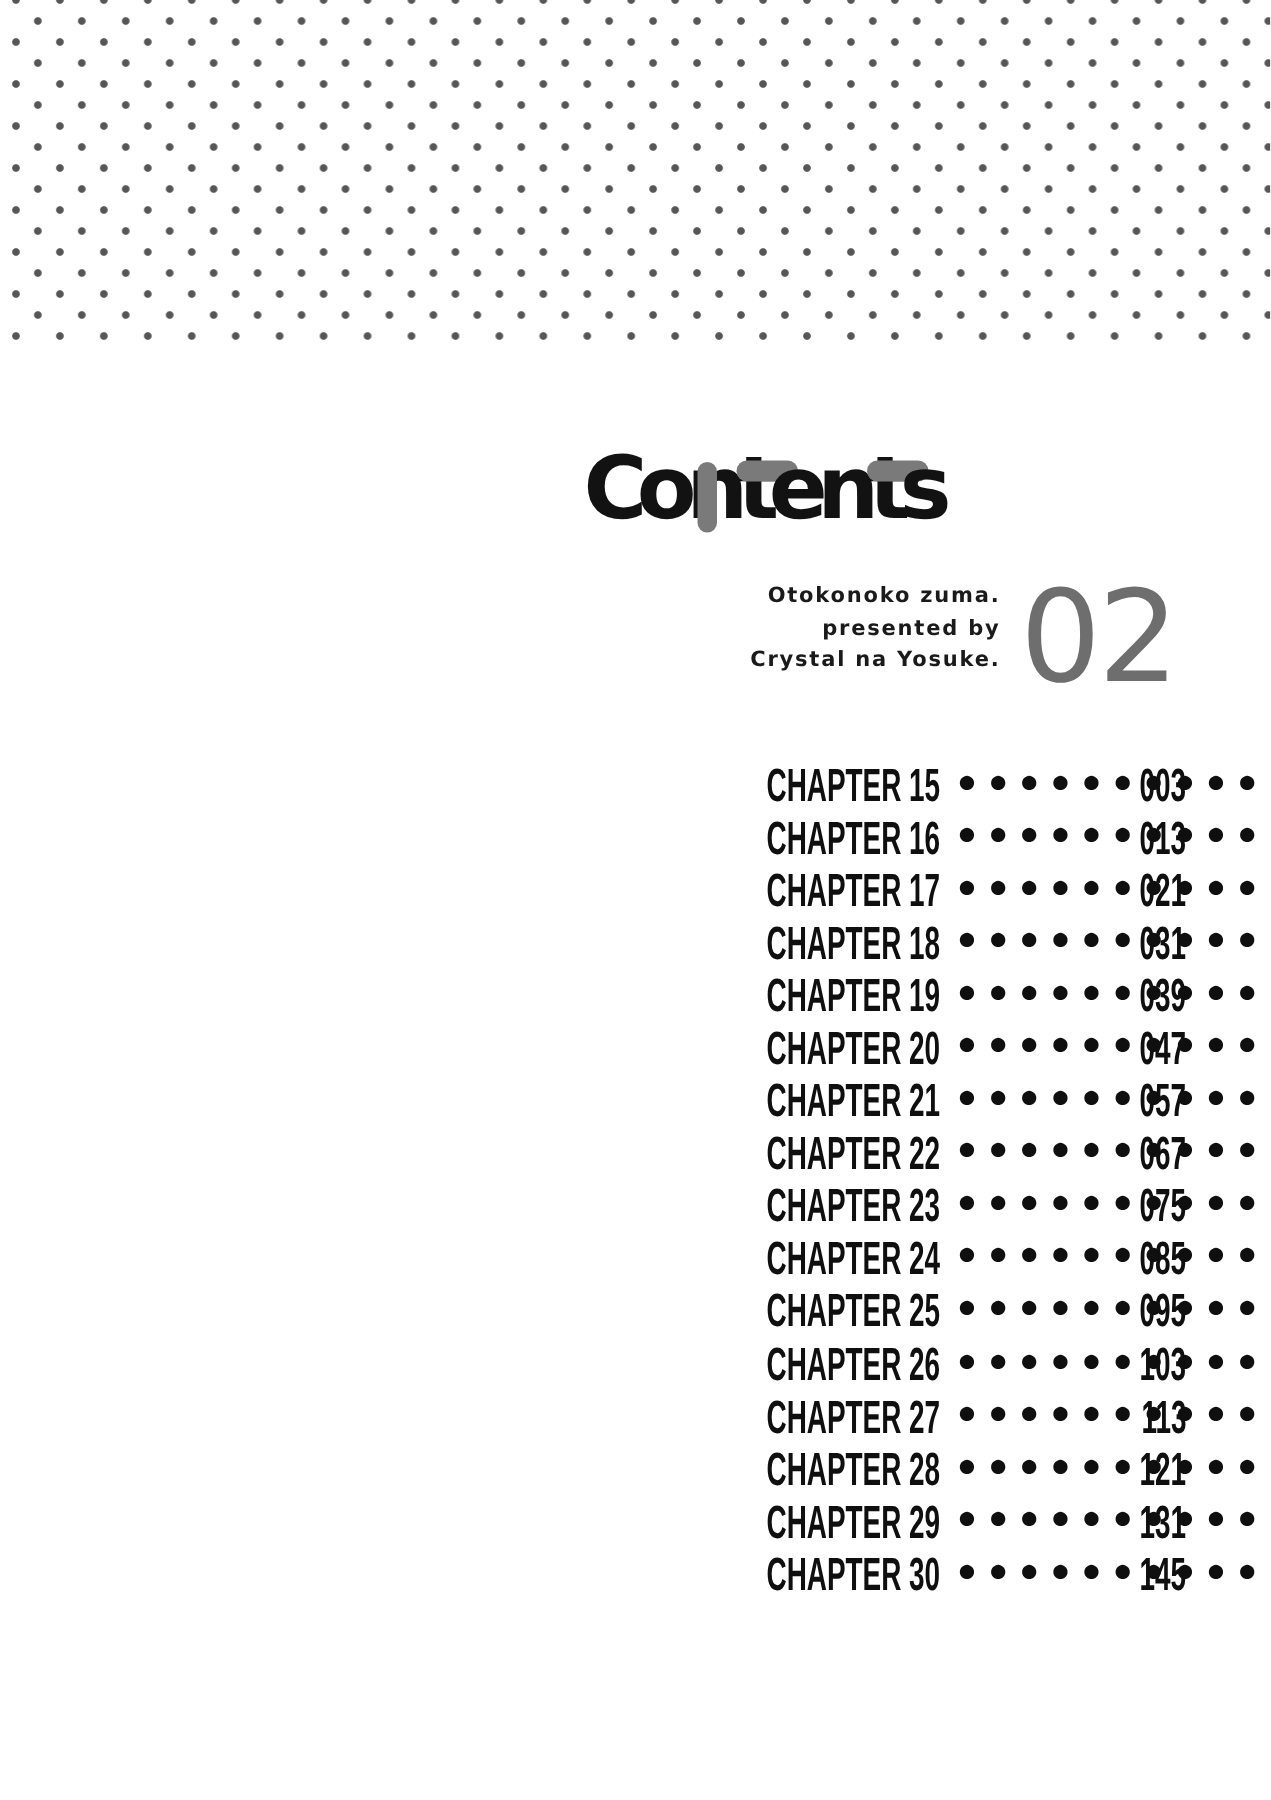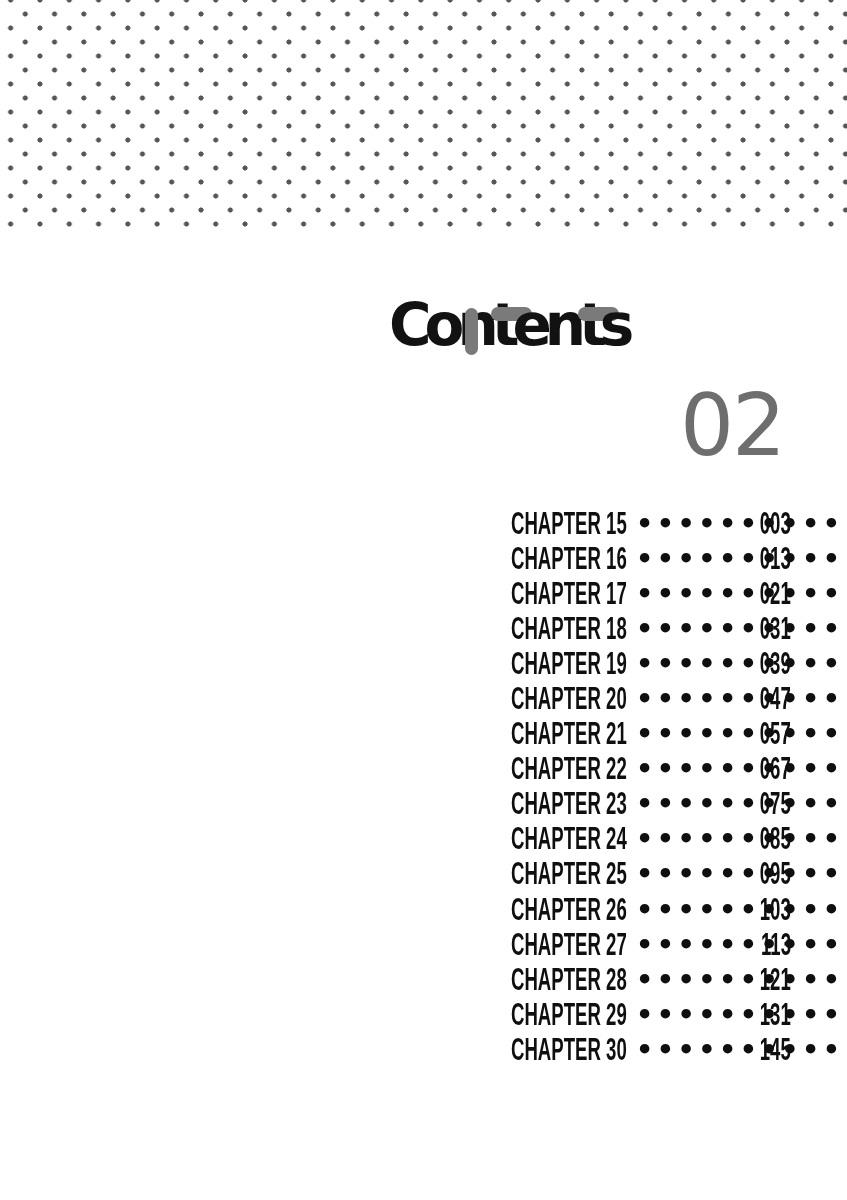--- a/index.html
+++ b/index.html
@@ -133,20 +133,25 @@
   }
 </style>
 </head>
 <body>
 
 <div class="page">
   <div class="dot-band"></div>
 
   <h1 class="title"><span class="ltr">C</span><span class="ltr">o</span><span class="ltr">n<i class="accent left-stem"></i></span><span class="ltr">t<i class="accent crossbar"></i></span><span class="ltr">e</span><span class="ltr">n</span><span class="ltr">t<i class="accent crossbar"></i></span><span class="ltr">s</span></h1>
 
+  <div class="credit">
+    <div>Otokonoko zuma.</div>
+    <div>presented by</div>
+    <div>Crystal na Yosuke.</div>
+  </div>
 
   <div class="volume">02</div>
 
   <div class="toc">
       <div class="toc-row">
         <span class="toc-label">CHAPTER 15</span>
         <span class="toc-dots">••••••••••••</span>
         <span class="toc-page">003</span>
       </div>
       <div class="toc-row">

